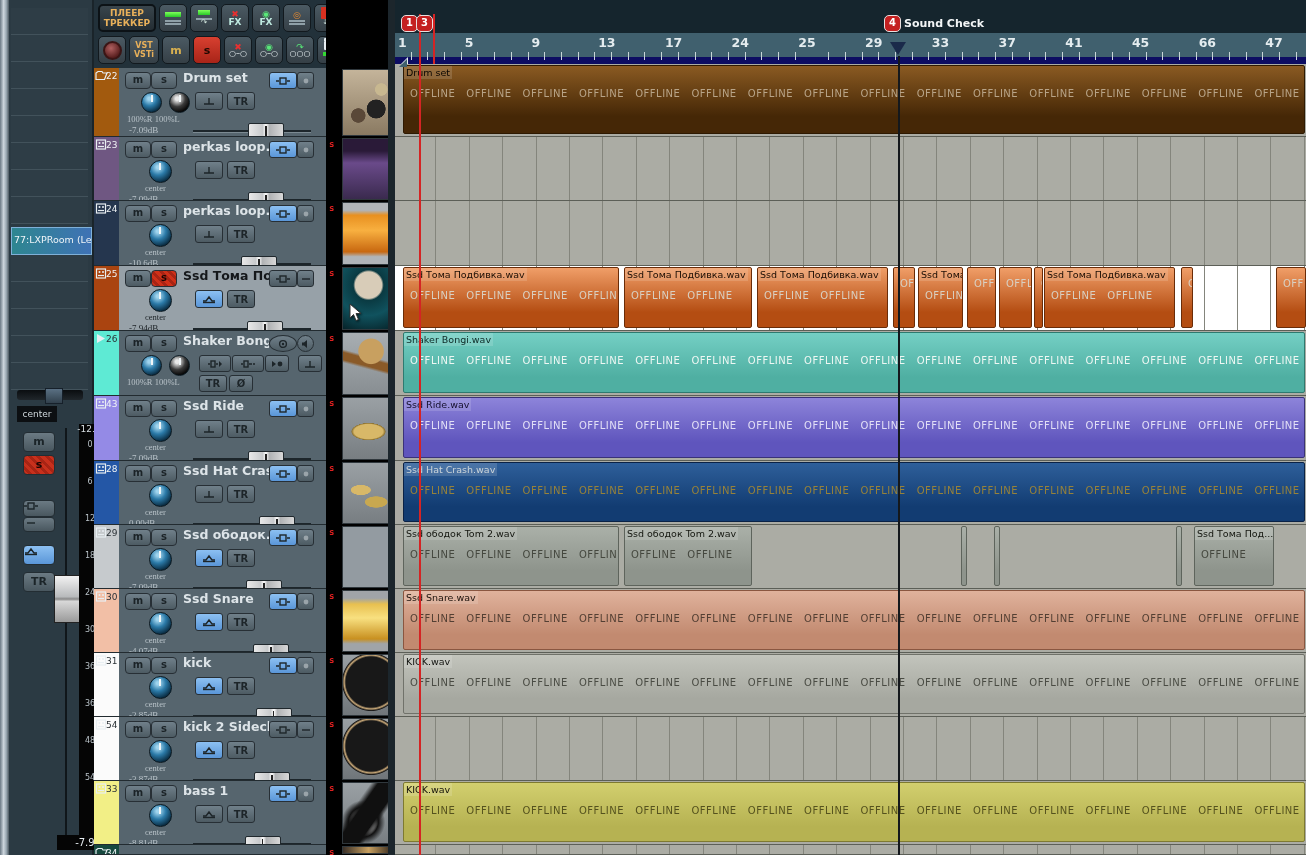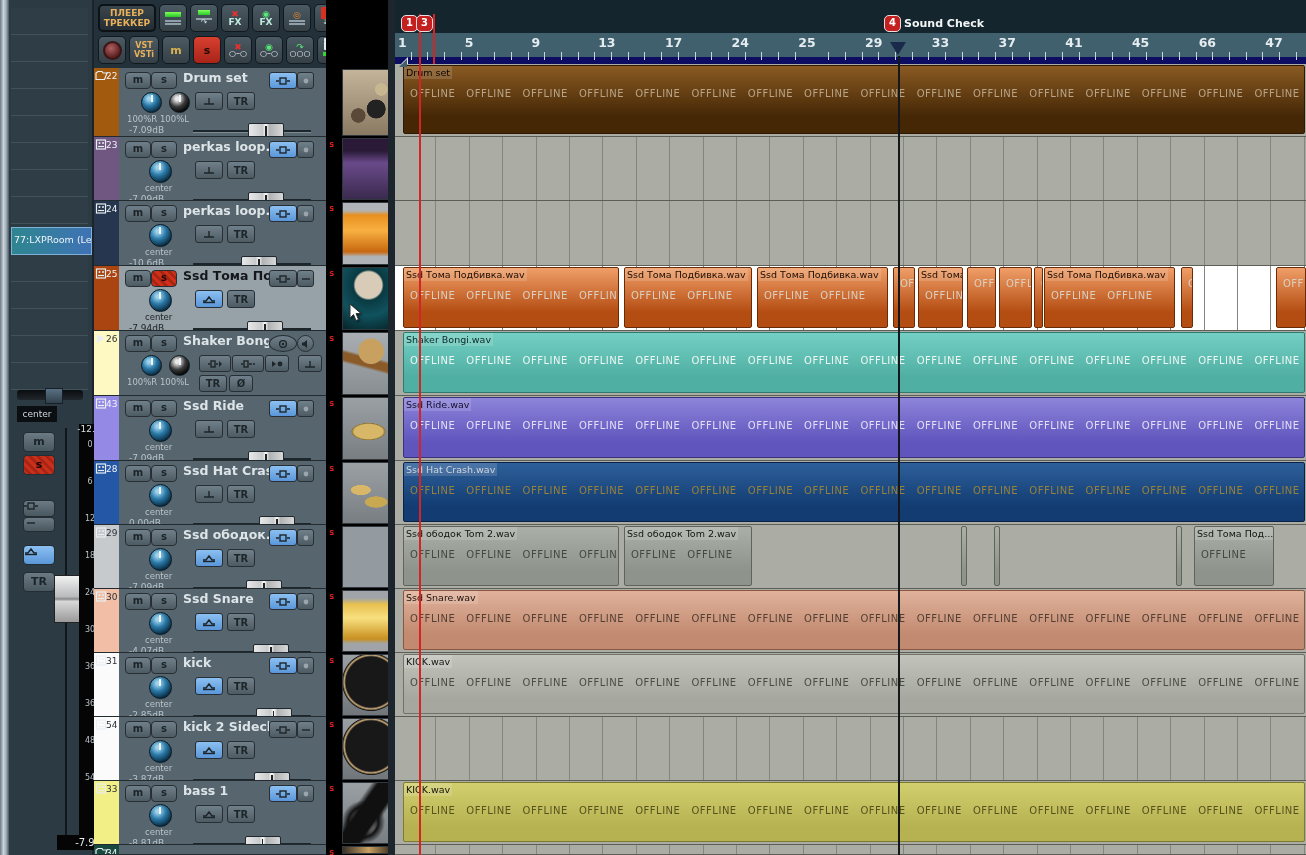--- a/index.html
+++ b/index.html
@@ -72,21 +72,21 @@
   .sel .tname{color:#15181b;}
   .gbtn{position:absolute;height:15px;border-radius:3px;background:linear-gradient(#70808a,#4d5b63);
         border:1px solid #272f35;display:flex;align-items:center;justify-content:center;color:#1d2529;}
   .gbtn.on{background:linear-gradient(#8cc0f2,#5a96d8);}
   .gbtn.txt{font-size:10px;font-weight:bold;}
   .rbtn{border-radius:50%!important;width:15px;height:15px;}
   .knob{position:absolute;width:21px;height:21px;border-radius:50%;
      background:radial-gradient(circle at 38% 30%,#9fd4ee 8%,#2b7aa8 40%,#0b2f46 75%);border:1px solid #0a1820;}
   .knob.dark{background:radial-gradient(circle at 38% 30%,#e8e8e8 10%,#3a3a3a 45%,#000 80%);}
   .knob:after{content:"";position:absolute;left:9px;top:2px;width:2px;height:7px;background:#f0f6f8;}
-  .slabel{position:absolute;font-size:8.5px;color:#b9c3c9;white-space:nowrap;}
+  .slabel{position:absolute;font-size:8.5px;color:#b9c3c9;white-space:nowrap;font-family:Liberation Serif, serif;}
   .sel .slabel{color:#20262a;}
   .hrail{position:absolute;height:2px;background:#1d262b;border-bottom:1px solid #7c8a92;}
   .hhandle{position:absolute;width:34px;height:15px;top:-7px;border:1px solid #20282d;border-radius:2px;
     background:linear-gradient(90deg,#e8e8e8,#c8cacc 40%,#fff 50%,#b0b2b4 60%,#d8d8d8);}
   .hhandle:after{content:"";position:absolute;left:16px;top:2px;width:1.5px;height:10px;background:#222;}
   
   #blackcol{left:326px;top:0;width:14px;height:855px;background:#000;}
   .flag{position:absolute;left:3px;color:#e02020;font-size:9px;font-weight:bold;font-family:"DejaVu Sans Mono",monospace;}
   #thumbcol{left:340px;top:0;width:55px;height:855px;background:#000;}
   .thumb{position:absolute;left:2px;width:51px;overflow:hidden;background:#939ba1;border:1px solid #30383d;}
@@ -403,21 +403,21 @@
             </svg>
           </div>
           <div class="gbtn txt" style="left:108px;top:24px;width:26px;height:16px">TR</div>
           <div class="slabel" style="left:10px;top:57px;font-size:9px">-7.94dB</div>
           <div class="hrail" style="left:74px;top:62px;width:118px">
             <div class="hhandle" style="left:46%"></div>
           </div>
         </div>
       </div>
       <div class="trow" style="top:331px;height:64px">
-        <div class="strip" style="background:#fef9c3">
+        <div class="strip" style="background:#5eead4">
           <span class="ticon">
             <svg width="12" height="11" viewBox="0 0 12 11">
               <path d="M2 1l8 4.5L2 10z" fill="#e8eef2"></path>
             </svg>
           </span>
           <span class="tnum" style="color:#2a3136">26</span>
         </div>
         <div class="ctrl">
           <div class="mbtn" style="left:6px;top:4px">m</div>
           <div class="mbtn" style="left:32px;top:4px">s</div>

